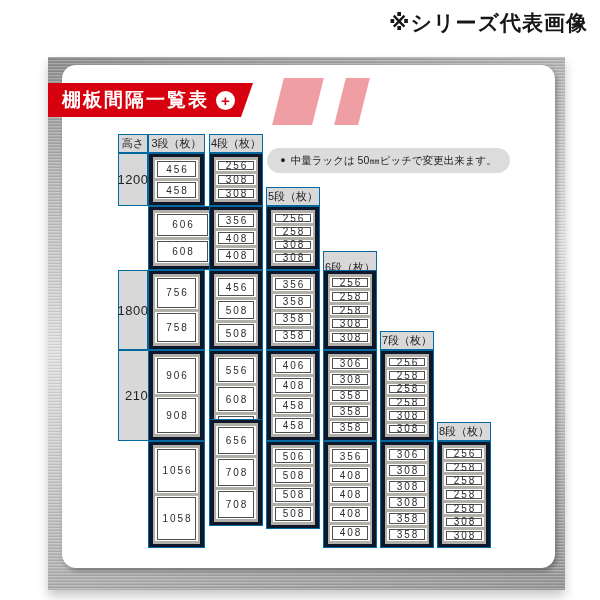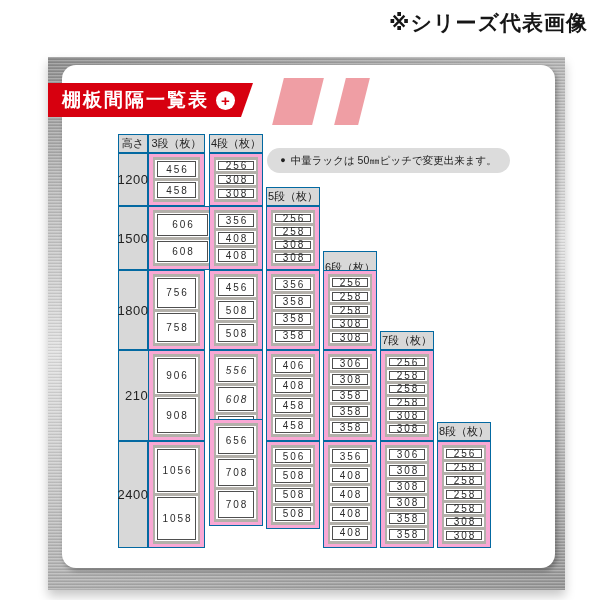--- a/index.html
+++ b/index.html
@@ -37,21 +37,21 @@
   .note{left:267px;top:148px;width:243px;height:25px;background:#dcdcdc;border-radius:13px;
         display:flex;align-items:center;justify-content:center;gap:5px;color:#222;}
   .note-bullet{position:static;font-size:9px;line-height:1;}
   .note-text{position:static;font-size:10.5px;white-space:nowrap;}
 
   
   #table-layer{left:0;top:0;width:600px;height:600px;}
   .cell{border:1px solid #0369a1;display:flex;align-items:center;justify-content:center;}
   .th{background:#d8d8d8;font-size:11px;color:#222;white-space:nowrap;}
   .height-val{font-size:13px;letter-spacing:0.5px;}
-  .td{background:#f9a8d4;padding:3px 4px;}
+  .td{background:#0f172a;padding:3px 4px;}
   .shelf{position:static;width:100%;height:100%;border:2px solid #b3b0aa;border-top-width:3px;
          border-bottom-width:3px;display:flex;flex-direction:column;background:#fff;}
   .shelf-bar{position:static;flex:0 0 3px;background:#b3b0aa;}
   .gap-box{position:static;flex:1 1 0;min-height:0;margin:1px 2px;border:1px solid #4f4f4f;background:#fff;
            display:flex;align-items:center;justify-content:center;
            font-size:10px;letter-spacing:2px;text-indent:2px;color:#2a2a2a;}
 </style>
 </head>
 <body>
 
@@ -65,24 +65,22 @@
     <span class="banner-title">棚板間隔一覧表</span>
     <span class="plus-icon">+</span>
   </div>
   <div class="note">
     <span class="note-bullet">●</span>
     <span class="note-text">中量ラックは 50㎜ピッチで変更出来ます。</span>
   </div>
   <div id="table-layer">
       <div class="cell th" style="left: 118px; top: 134px; width: 30px; height: 19px;">高さ</div>
       <div class="cell th height-val" style="left: 118px; top: 153px; width: 30px; height: 53px;">1200</div>
-      <div class="cell th height-val" style="left: 118px; top: 206px; width: 30px; height: 64px;">1500</div>
       <div class="cell th height-val" style="left: 118px; top: 270px; width: 30px; height: 80px;">1800</div>
       <div class="cell th height-val" style="left: 118px; top: 350px; width: 45px; height: 91px;">2100</div>
-      <div class="cell th height-val" style="left: 118px; top: 441px; width: 30px; height: 107px;">2400</div>
       <div class="cell th" style="left: 148px; top: 134px; width: 57px; height: 19px;">3段（枚）</div>
       <div class="cell td" style="left: 148px; top: 153px; width: 57px; height: 53px;">
         <div class="shelf">
           <div class="gap-box">456</div>
           <div class="shelf-bar"></div>
           <div class="gap-box">458</div>
         </div>
       </div>
       <div class="cell td" style="left: 148px; top: 206px; width: 69px; height: 64px;">
         <div class="shelf">
@@ -133,21 +131,21 @@
       </div>
       <div class="cell td" style="left: 209px; top: 270px; width: 54px; height: 80px;">
         <div class="shelf">
           <div class="gap-box">456</div>
           <div class="shelf-bar"></div>
           <div class="gap-box">508</div>
           <div class="shelf-bar"></div>
           <div class="gap-box">508</div>
         </div>
       </div>
-      <div class="cell td" style="left: 209px; top: 350px; width: 54px; height: 98px; font-style: italic;">
+      <div class="cell td" style="left: 209px; top: 350px; width: 54px; height: 98px;">
         <div class="shelf">
           <div class="gap-box">556</div>
           <div class="shelf-bar"></div>
           <div class="gap-box">608</div>
           <div class="shelf-bar"></div>
           <div class="gap-box">608</div>
         </div>
       </div>
       <div class="cell td" style="left: 209px; top: 419px; width: 54px; height: 107px;">
         <div class="shelf">

